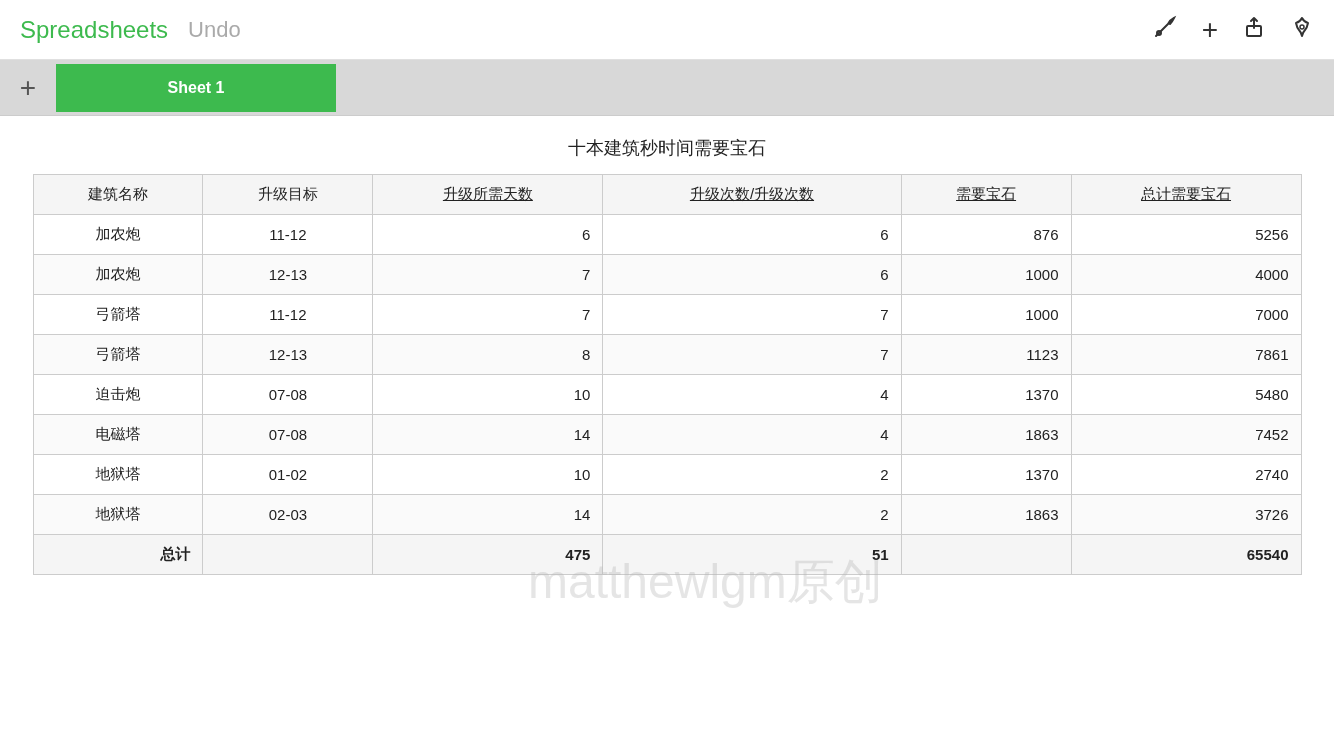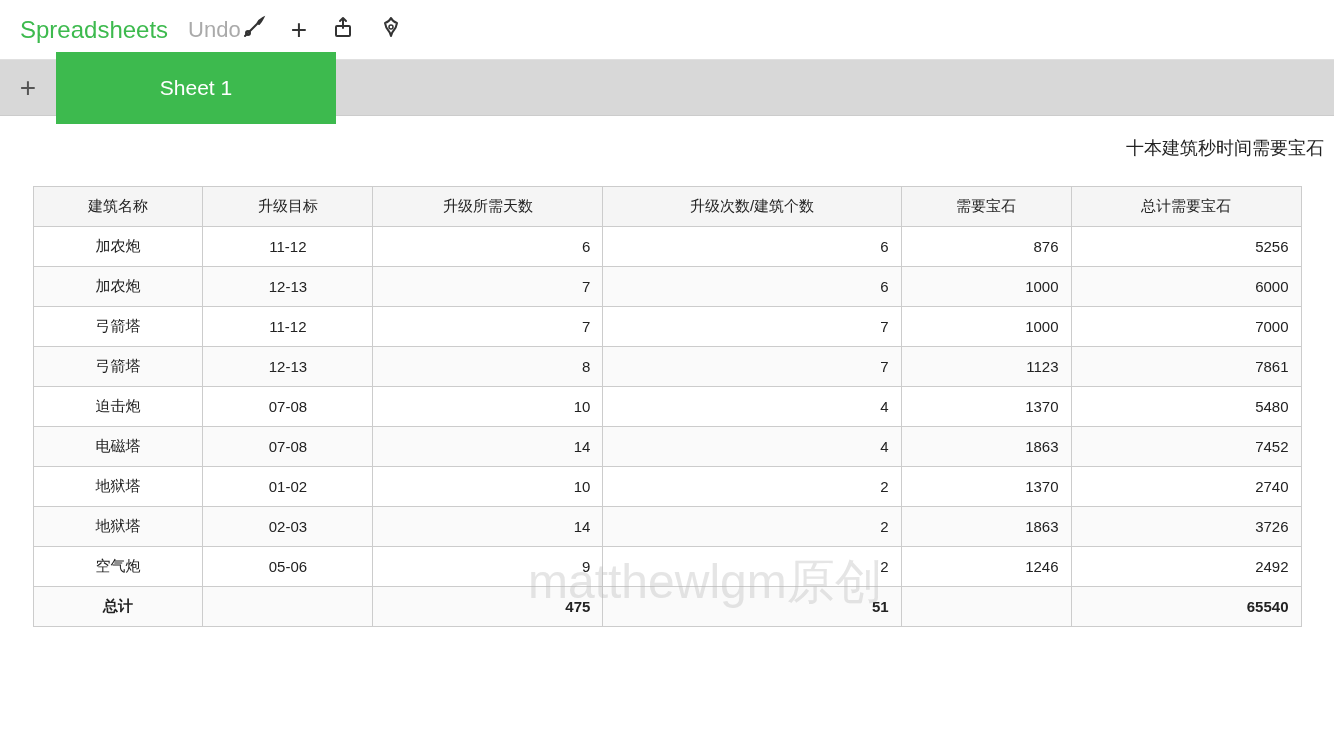--- a/index.html
+++ b/index.html
@@ -8,20 +8,21 @@
       background: #f0f0f0;
       width: 1334px;
       height: 750px;
       overflow: hidden;
     }
 
     
     .header {
       display: flex;
       align-items: center;
+      justify-content: space-between;
       background: #fff;
       height: 60px;
       padding: 0 20px;
       border-bottom: 1px solid #e0e0e0;
     }
     .header-left {
       display: flex;
       align-items: center;
       gap: 20px;
     }
@@ -66,41 +67,41 @@
       justify-content: center;
       font-size: 28px;
       color: #555;
       cursor: pointer;
       background: none;
       border: none;
     }
     .tab-active {
       background: #3dba4e;
       color: #fff;
-      height: 72px;
+      height: 48px;
       min-width: 280px;
       display: flex;
       align-items: center;
       justify-content: center;
-      font-size: 21px;
-      font-weight: 400;
+      font-size: 16px;
+      font-weight: 700;
     }
 
     
     .content {
       background: #fff;
       padding: 20px 10px 10px 10px;
       overflow-y: auto;
       height: calc(750px - 60px - 56px);
     }
 
     .sheet-title {
-      text-align: right;
+      text-align: center;
       font-size: 18px;
-      margin-bottom: 26px;
+      margin-bottom: 14px;
       color: #222;
     }
 
     table {
       border-collapse: collapse;
       width: 1269px;
       margin: 0 auto;
       font-size: 15px;
     }
     th, td {
@@ -117,27 +118,29 @@
       color: #222;
     }
     td:first-child, th:first-child {
       text-align: center;
     }
     td:nth-child(n+3) {
       text-align: right;
     }
     th:nth-child(n+3) {
       text-align: center;
+      text-decoration: underline;
     }
     tr:nth-child(even) td {
       background: #fafafa;
     }
     .total-row td {
       font-weight: bold;
       background: #f5f5f5;
+      text-align: right;
     }
 
     
     .watermark {
       position: absolute;
       top: 550px;
       left: 500px;
       font-size: 48px;
       color: rgba(180,180,180,0.35);
       pointer-events: none;
@@ -185,41 +188,41 @@
 
 <div class="content">
   <div class="sheet-title">十本建筑秒时间需要宝石</div>
 
   <table>
     <thead>
       <tr>
         <th>建筑名称</th>
         <th>升级目标</th>
         <th>升级所需天数</th>
-        <th>升级次数/建筑个数</th>
+        <th>升级次数/升级次数</th>
         <th>需要宝石</th>
         <th>总计需要宝石</th>
       </tr>
     </thead>
     <tbody id="table-body">
     <tr>
       <td style="">加农炮</td>
       <td>11-12</td>
       <td>6</td>
       <td>6</td>
       <td>876</td>
       <td>5256</td>
     </tr>
         <tr>
       <td style="">加农炮</td>
       <td>12-13</td>
       <td>7</td>
       <td>6</td>
       <td>1000</td>
-      <td>6000</td>
+      <td>4000</td>
     </tr>
         <tr>
       <td style="">弓箭塔</td>
       <td>11-12</td>
       <td>7</td>
       <td>7</td>
       <td>1000</td>
       <td>7000</td>
     </tr>
         <tr>
@@ -254,28 +257,20 @@
       <td>1370</td>
       <td>2740</td>
     </tr>
         <tr>
       <td style="">地狱塔</td>
       <td>02-03</td>
       <td>14</td>
       <td>2</td>
       <td>1863</td>
       <td>3726</td>
-    </tr>
-        <tr>
-      <td style="">空气炮</td>
-      <td>05-06</td>
-      <td>9</td>
-      <td>2</td>
-      <td>1246</td>
-      <td>2492</td>
     </tr>
         <tr class="total-row">
     <td>总计</td>
     <td></td>
     <td>475</td>
     <td>51</td>
     <td></td>
     <td>65540</td>
   </tr>
       </tbody>

